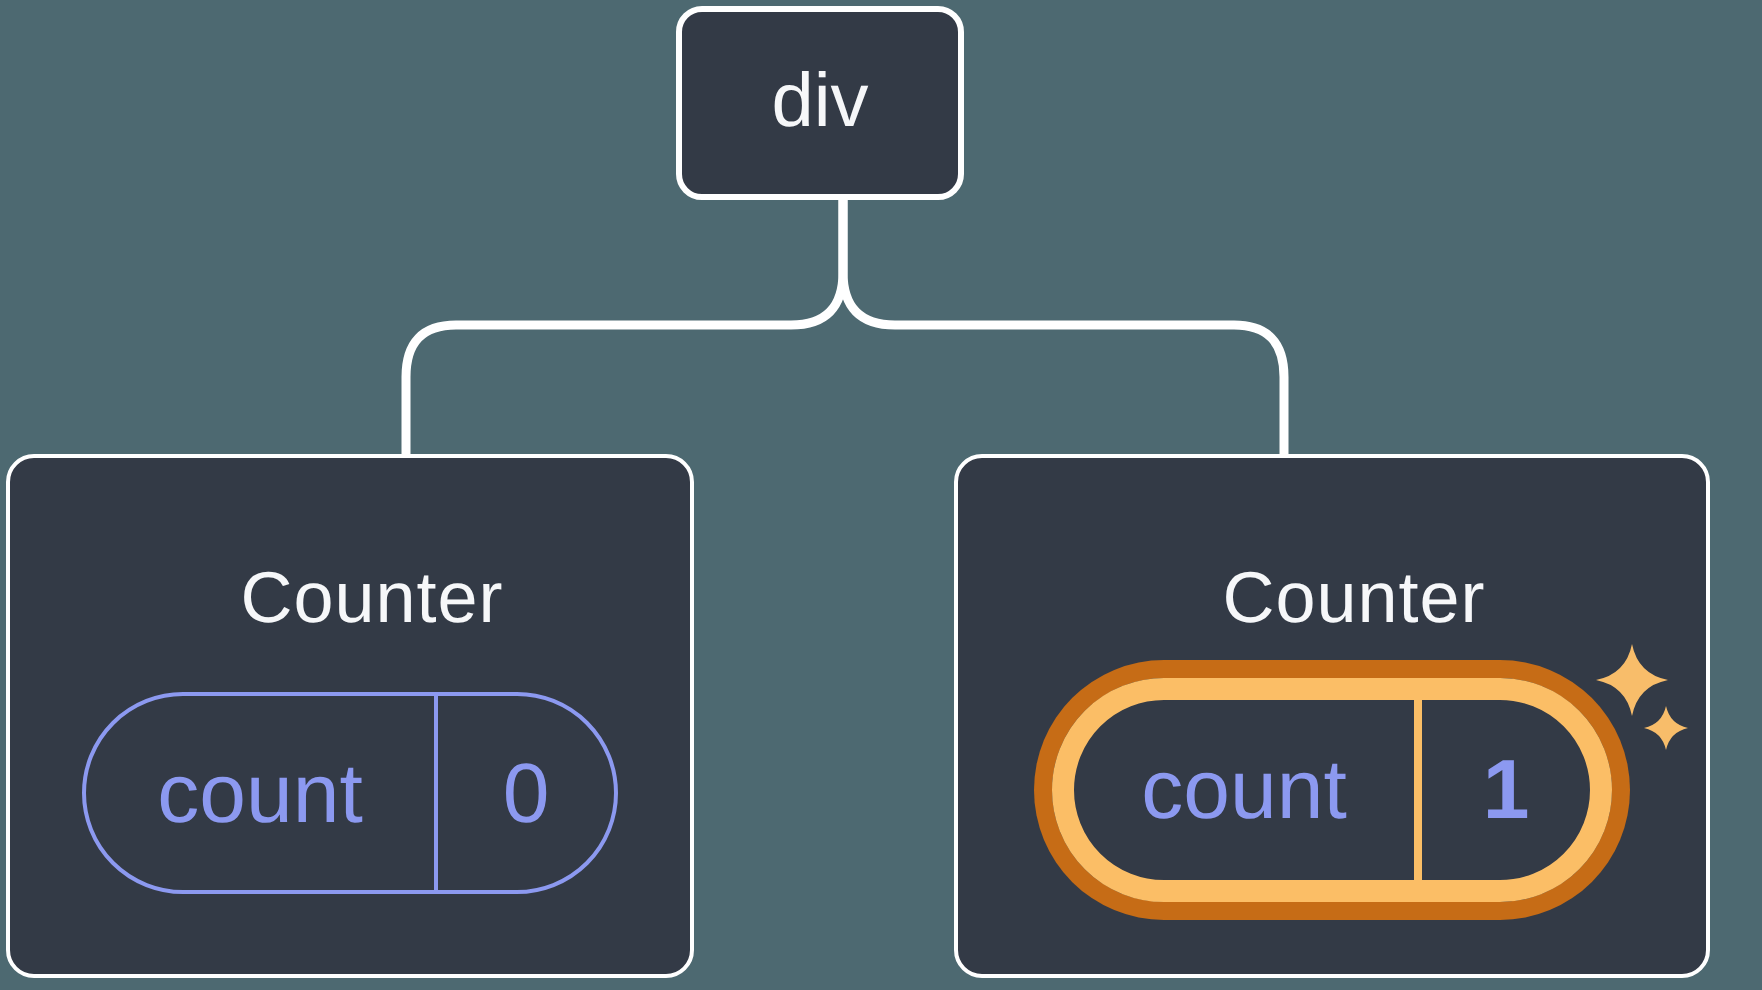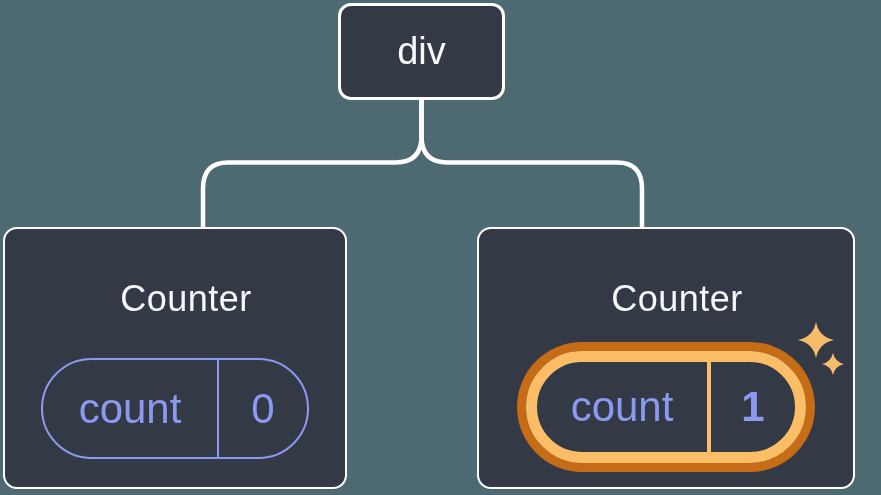--- a/index.html
+++ b/index.html
@@ -13,21 +13,21 @@
     font-family: "Liberation Sans", sans-serif;
   }
   .connector-svg {
     position: absolute;
     left: 0; top: 0;
     width: 881px; height: 495px;
   }
   .node-root {
     position: absolute;
     left: 338px; top: 3px;
-    width: 167px; height: 97px;
+    width: 144px; height: 97px;
     background: #333a46;
     border: 3.5px solid #ffffff;
     border-radius: 13px;
     display: flex; align-items: center; justify-content: center;
     color: #f6f7f9;
     font-size: 38px;
   }
   .card {
     position: absolute;
     top: 227px;
@@ -49,21 +49,20 @@
     padding-left: 22px;
   }
   .pill {
     position: absolute;
     left: 50%;
     transform: translateX(-50%);
     display: flex;
     align-items: stretch;
     color: #8c99f0;
     font-size: 42px;
-    margin-top: 12px;
   }
   .pill-plain {
     top: 117px;
     width: 268px; height: 101px;
     border: 2px solid #8c99f0;
     border-radius: 60px;
   }
   .pill-hot {
     top: 110px;
     width: 280px; height: 112px;

